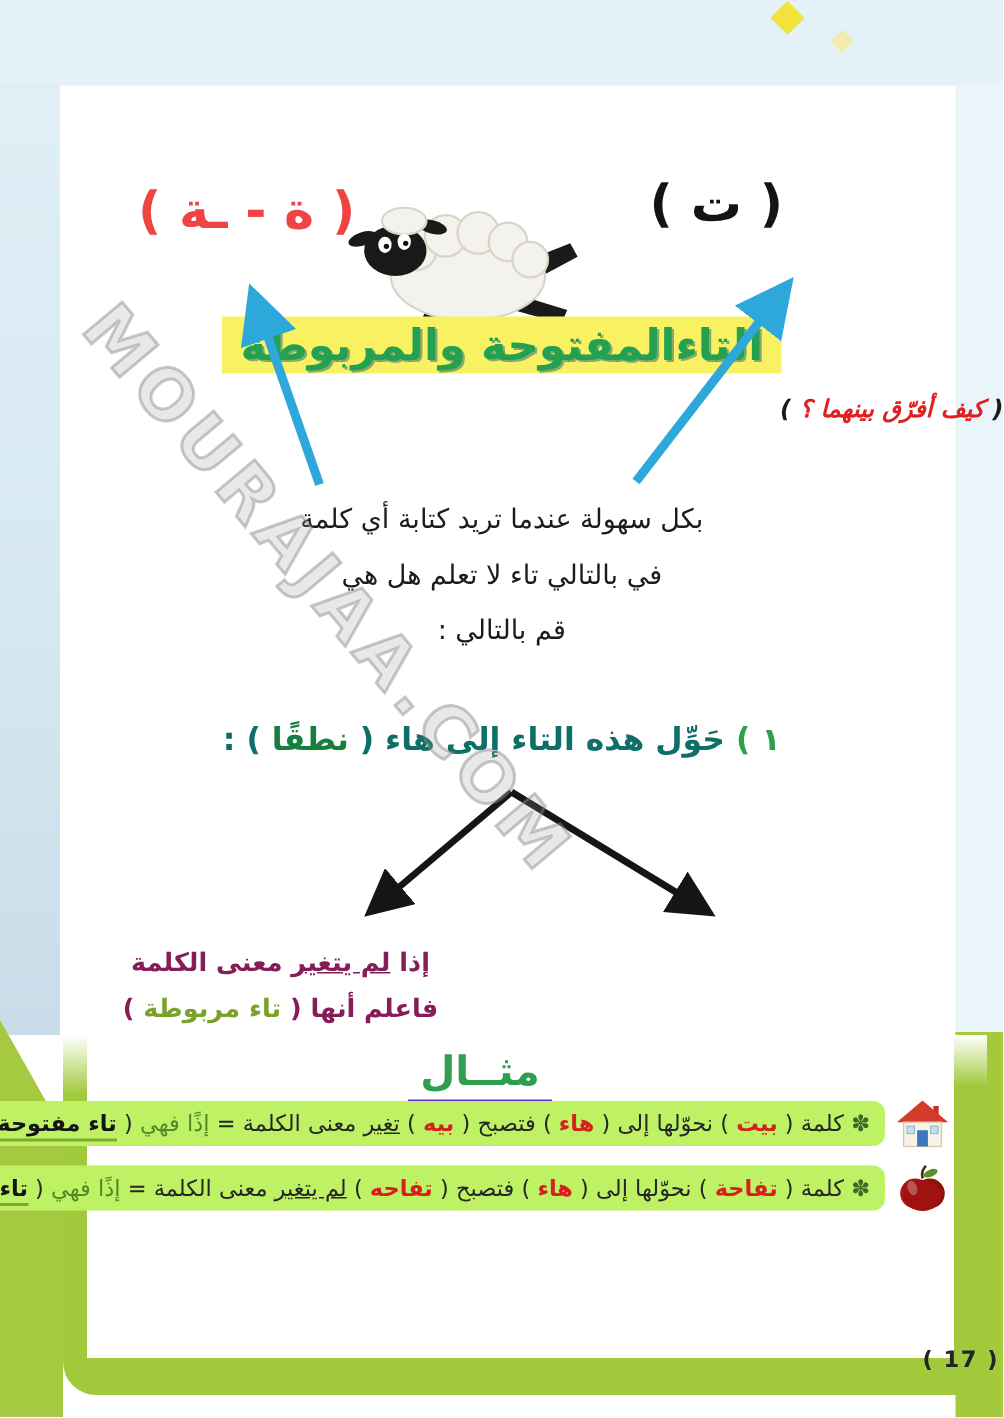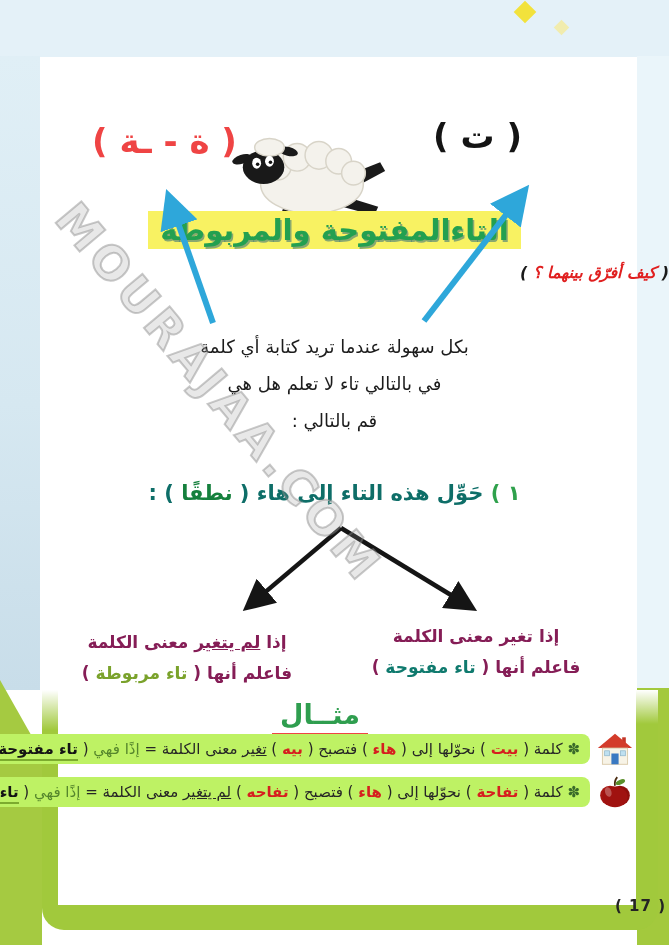--- a/index.html
+++ b/index.html
@@ -67,21 +67,21 @@
   .branch-right { top:621px; right:62px; width:262px; }
   .branch-left  { top:627px; left:56px;  width:262px; }
   .res-open { color:#0f7a6e; }
   .res-tied { color:#7aa22b; }
   .u-dark { text-decoration:underline; }
 
   
   .example-heading { position:absolute; top:699px; left:40px; width:560px; text-align:center; z-index:3; }
   .example-heading span {
     display:inline-block; color:#2f9e4f; font-size:27px; font-weight:700;
-    border-bottom:2px solid #ef4444; padding:0 8px 3px; direction:rtl;
+    border-bottom:2px solid #6d28d9; padding:0 8px 3px; direction:rtl;
   }
   .ex-row { position:absolute; right:36px; display:flex; direction:rtl; align-items:center; gap:7px; z-index:3; }
   .ex-row1 { top:731px; }
   .ex-row2 { top:774px;padding-left:37px; }
   .ex-icon { width:36px; height:36px; flex:none; }
   .ex-pill { background:#bef264; border-radius:8px; padding:6px 10px;
              font-size:15px; color:#262626; white-space:nowrap; direction:rtl; }
   .ex-pill .bullet { color:#3a6a2a; }
   .ex-pill .red    { color:#d61f1f; font-weight:700; }
   .ex-pill .green  { color:#55862c; }
@@ -168,28 +168,20 @@
     <div>قم بالتالي :</div>
   </div>
 
   <div class="step">
     <span class="num">١ )</span>
     <span class="main">حَوِّل هذه التاء إلى هاء (</span>
     <span class="pink">نطقًا</span>
     <span class="main">) :</span>
   </div>
 
-  <div class="branch branch-right">
-    <div>إذا تغير معنى الكلمة</div>
-    <div>
-      <span>فاعلم أنها (</span>
-      <span class="res-open">تاء مفتوحة</span>
-      <span>)</span>
-    </div>
-  </div>
 
   <div class="branch branch-left">
     <div>
       <span>إذا</span>
       <span class="u-dark">لم يتغير</span>
       <span>معنى الكلمة</span>
     </div>
     <div>
       <span>فاعلم أنها (</span>
       <span class="res-tied">تاء مربوطة</span>

